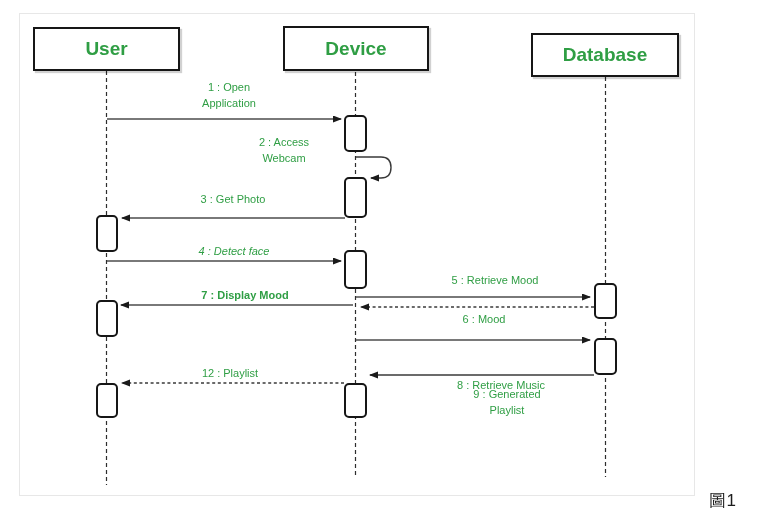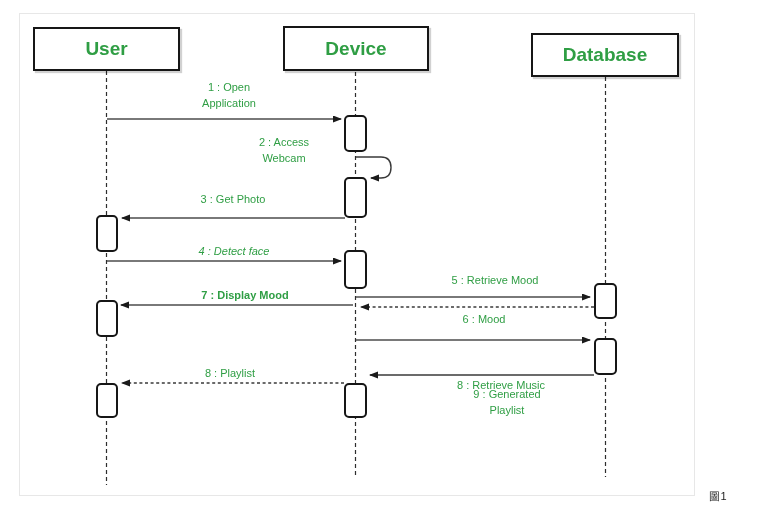--- a/index.html
+++ b/index.html
@@ -13,21 +13,21 @@
   .actor { position:absolute; background:#fff; border:2.5px solid var(--dark);
            display:flex; align-items:center; justify-content:center;
            font-weight:bold; font-size:19px; color:var(--green);
            box-shadow:2px 2px 1px rgba(0,0,0,0.18); }
   .act { position:absolute; background:#fff; border:2px solid var(--dark);
          border-radius:5px; }
   .msg-label { position:absolute; transform:translateX(-50%); text-align:center;
                font-size:11px; line-height:16px; color:var(--green);
                white-space:nowrap; }
   .msg-label span { display:block; }
-  .caption { position:absolute; left:709px; top:489px; font-size:11px;
+  .caption { position:absolute; left:709px; top:489px; font-size:17px;
              color:#1c1c1c; letter-spacing:0.5px; }
 </style>
 </head>
 <body>
 
 <div class="stage">
   <div class="canvas"></div>
 
   <svg class="connectors" viewBox="0 0 766 525">
     <defs>
@@ -96,17 +96,17 @@
     <span>7 : Display Mood</span>
   </div>
   <div class="msg-label" style="left:501px;top:366px;margin-top:11px;">
     <span>8 : Retrieve Music</span>
   </div>
   <div class="msg-label" style="left:507px;top:386px;">
     <span>9 : Generated</span>
     <span>Playlist</span>
   </div>
   <div class="msg-label" style="left:230px;top:365px;">
-    <span>8 : Playlist</span>
+    <span>12 : Playlist</span>
   </div>
 
   <div class="caption">圖1</div>
 </div>
 
 </body></html>

